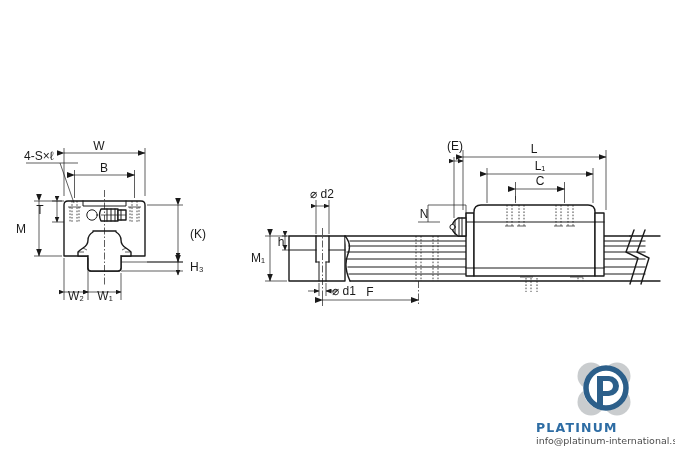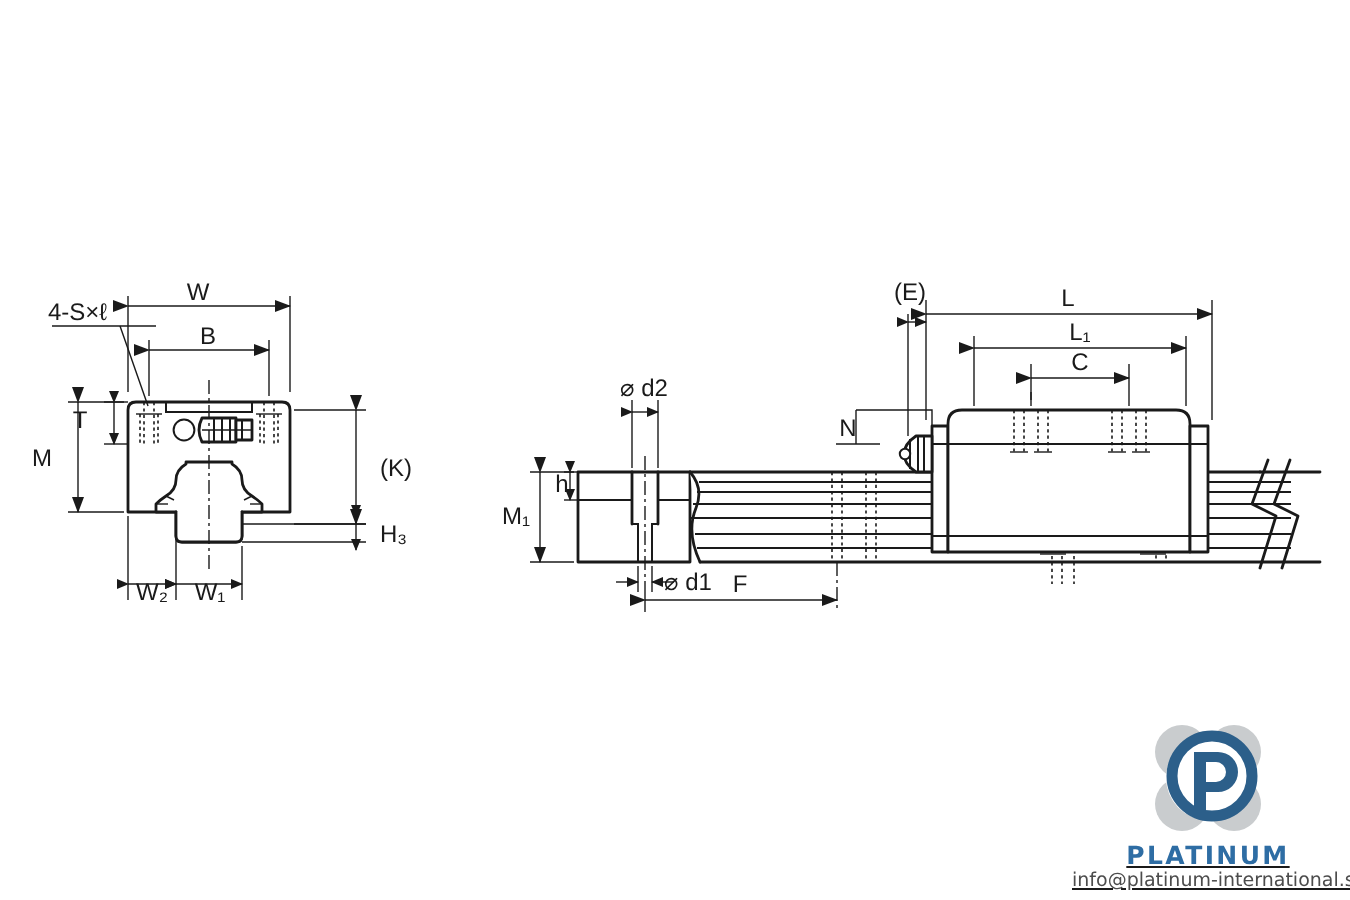--- a/index.html
+++ b/index.html
@@ -26,22 +26,20 @@
     left: 0; top: 0;
     width: 675px;
     height: 450px;
   }
   .wm {
     position: absolute;
     left: 536px;
     top: 358px;
     width: 136px;
     height: 88px;
-    text-align: center;
-    text-decoration: underline;
   }
   .wm-mark {
     width: 136px;
     height: 62px;
     position: relative;
   }
   .wm-brand {
     font-family: "DejaVu Sans", sans-serif;
     font-size: 12.5px;
     letter-spacing: 1.2px;

